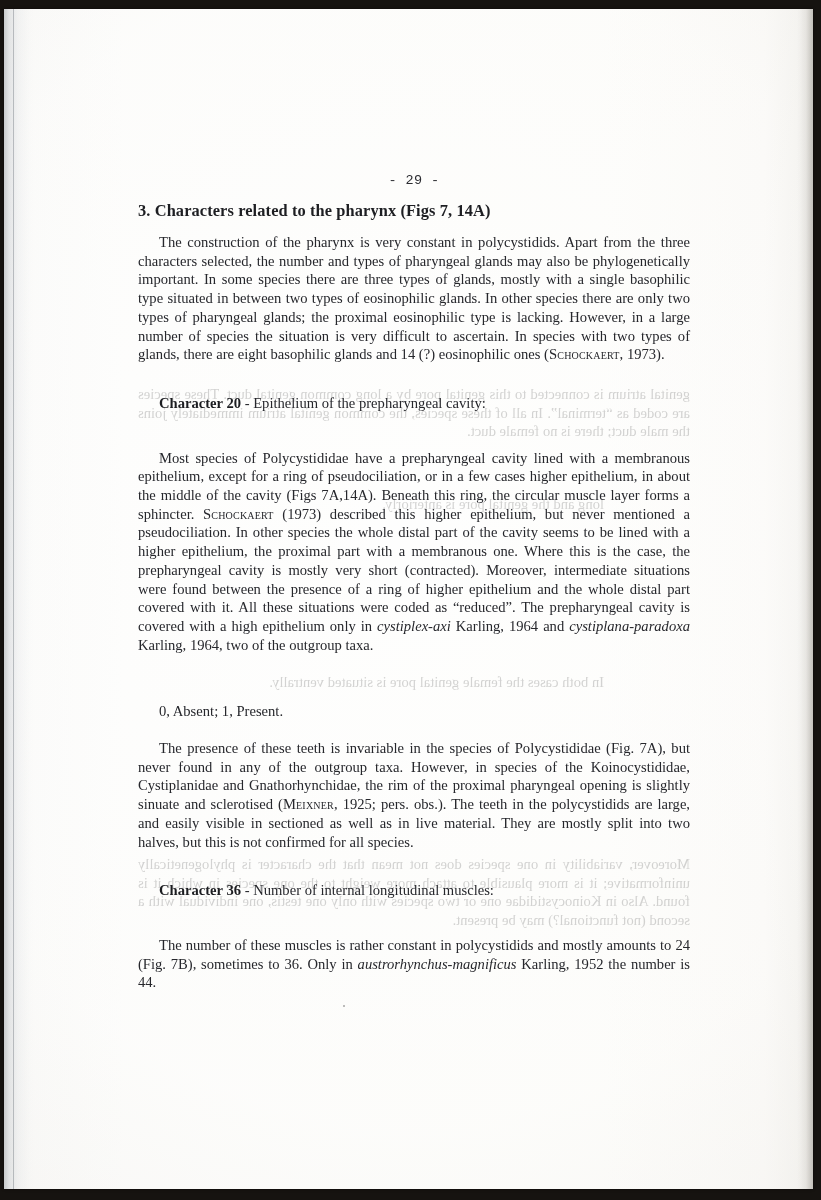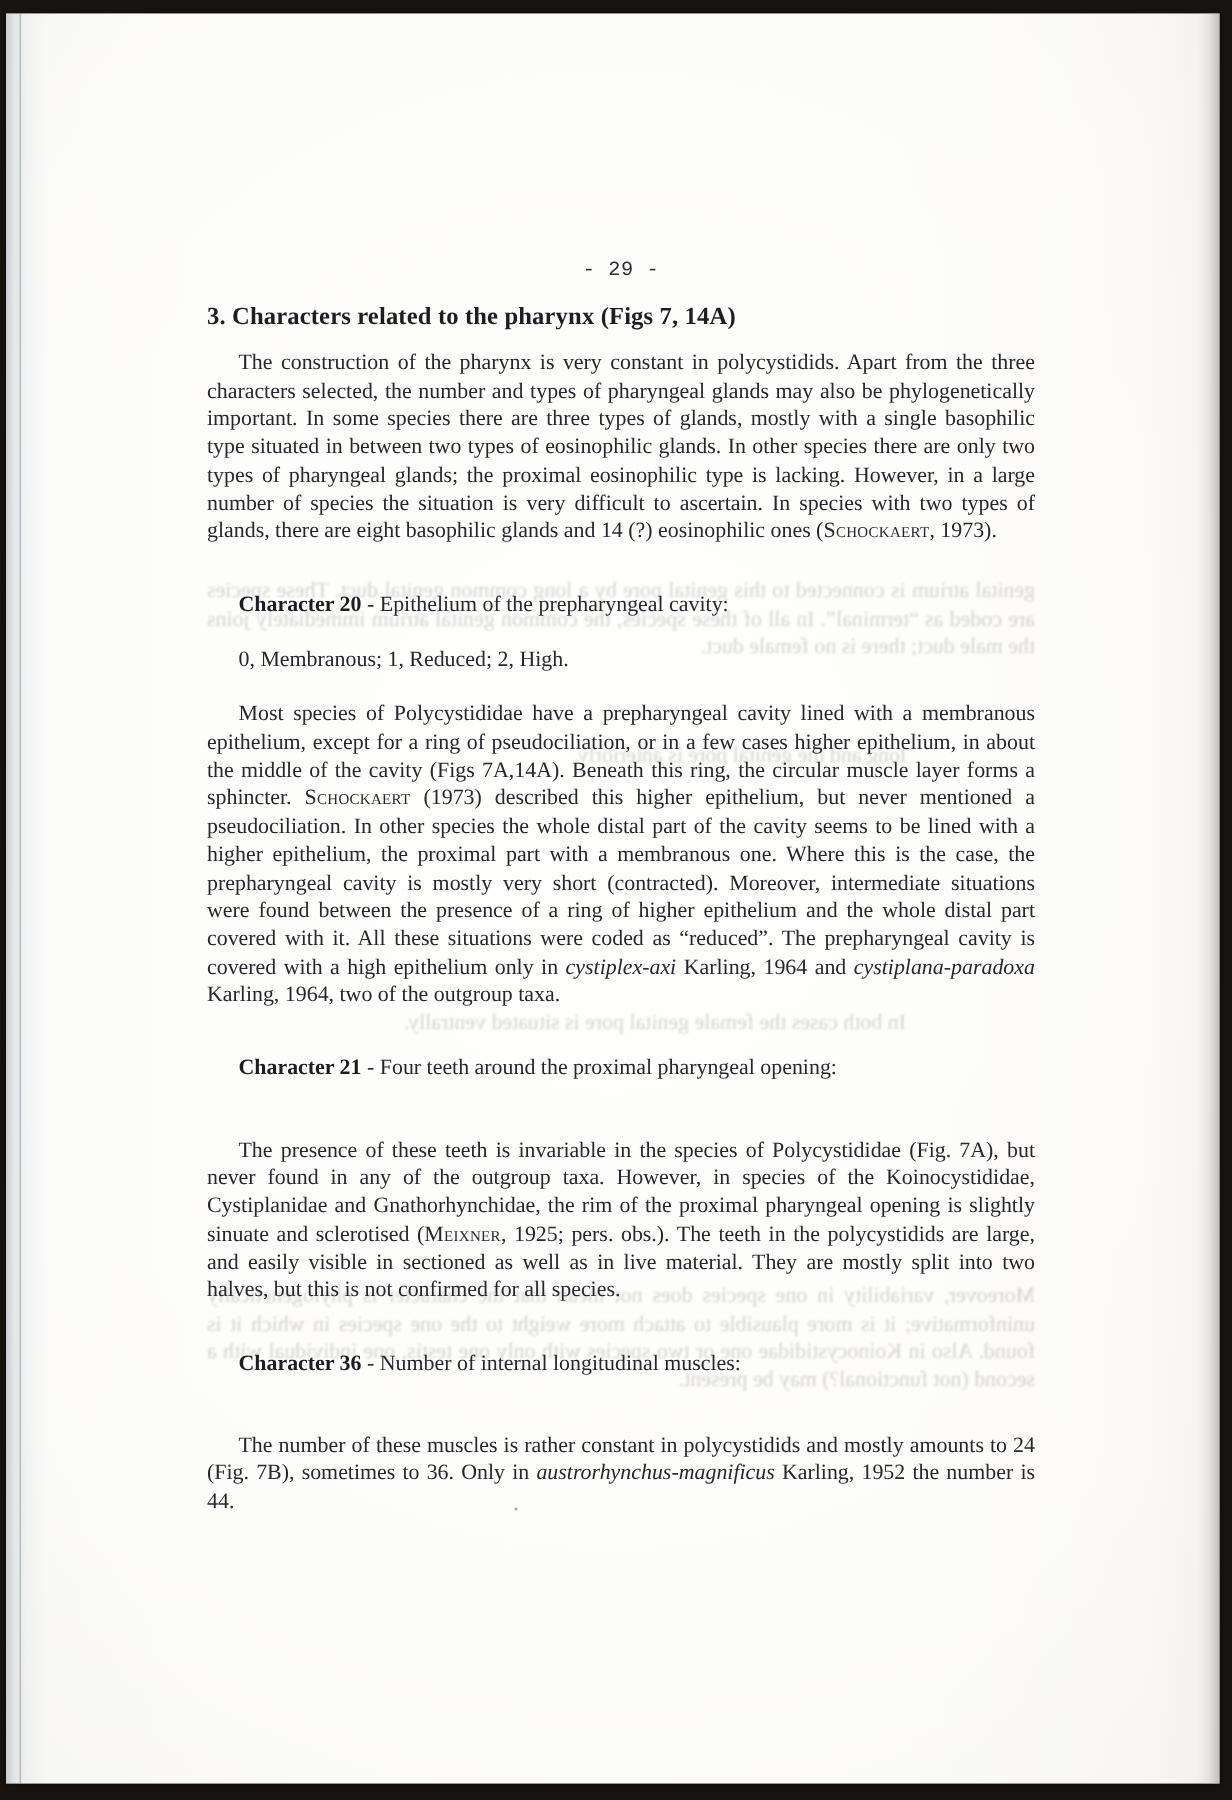--- a/index.html
+++ b/index.html
@@ -201,32 +201,31 @@
     <div class="flow">
 
       <p class="para"><span>The construction of the pharynx is very constant in polycystidids. Apart from the three characters selected, the number and types of pharyngeal glands may also be phylogenetically important. In some species there are three types of glands, mostly with a single basophilic type situated in between two types of eosinophilic glands. In other species there are only two types of pharyngeal glands; the proximal eosinophilic type is lacking. However, in a large number of species the situation is very difficult to ascertain. In species with two types of glands, there are eight basophilic glands and 14 (?) eosinophilic ones (</span><span class="sc">Schockaert</span><span>, 1973).</span></p>
 
       <div class="gap-lg"></div>
 
       <p class="char-line"><b>Character 20</b><span> - </span><span>Epithelium of the prepharyngeal cavity:</span></p>
 
       <div class="gap-sm"></div>
 
-      <p class="states-line">0, Membranous; 1, Reduced; 2, High.</p>
 
       <div class="gap-sm"></div>
 
       <p class="para"><span>Most species of Polycystididae have a prepharyngeal cavity lined with a membranous epithelium, except for a ring of pseudociliation, or in a few cases higher epithelium, in about the middle of the cavity (Figs 7A,14A). Beneath this ring, the circular muscle layer forms a sphincter. </span><span class="sc">Schockaert</span><span> (1973) described this higher epithelium, but never mentioned a pseudociliation. In other species the whole distal part of the cavity seems to be lined with a higher epithelium, the proximal part with a membranous one. Where this is the case, the prepharyngeal cavity is mostly very short (contracted). Moreover, intermediate situations were found between the presence of a ring of higher epithelium and the whole distal part covered with it. All these situations were coded as “reduced”. The prepharyngeal cavity is covered with a high epithelium only in </span><span class="it">cystiplex-axi</span><span> Karling, 1964 and </span><span class="it">cystiplana-paradoxa</span><span> Karling, 1964, two of the outgroup taxa.</span></p>
 
       <div class="gap-lg"></div>
 
-      <p class="char-line"><b>Character 21</b><span> - </span><span>Four teeth around the proximal pharyngeal opening:</span></p>
-
-      <div class="gap-sm"></div>
-
+
+      <div class="gap-sm"></div>
+
+      <p class="states-line">0, Absent; 1, Present.</p>
 
       <div class="gap-sm"></div>
 
       <p class="para"><span>The presence of these teeth is invariable in the species of Polycystididae (Fig. 7A), but never found in any of the outgroup taxa. However, in species of the Koinocystididae, Cystiplanidae and Gnathorhynchidae, the rim of the proximal pharyngeal opening is slightly sinuate and sclerotised (</span><span class="sc">Meixner</span><span>, 1925; pers. obs.). The teeth in the polycystidids are large, and easily visible in sectioned as well as in live material. They are mostly split into two halves, but this is not confirmed for all species.</span></p>
 
       <div class="gap-lg"></div>
 
       <p class="char-line"><b>Character 36</b><span> - </span><span>Number of internal longitudinal muscles:</span></p>
 
       <div class="gap-sm"></div>

